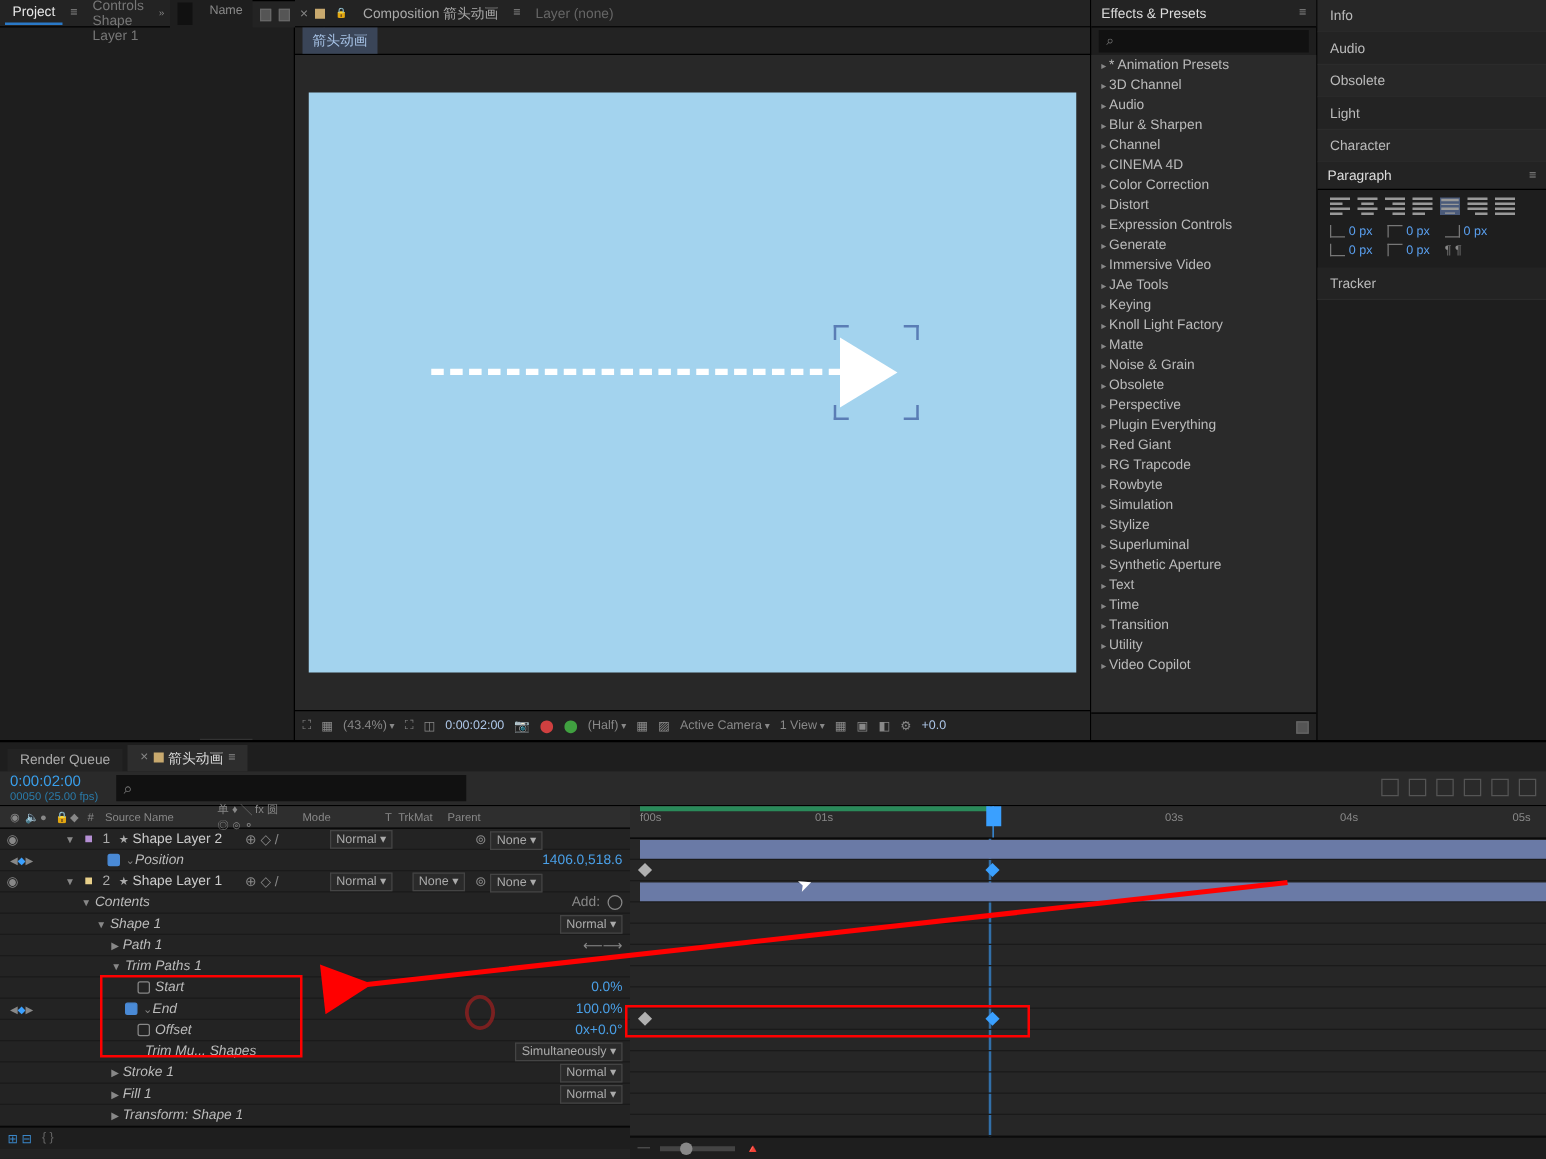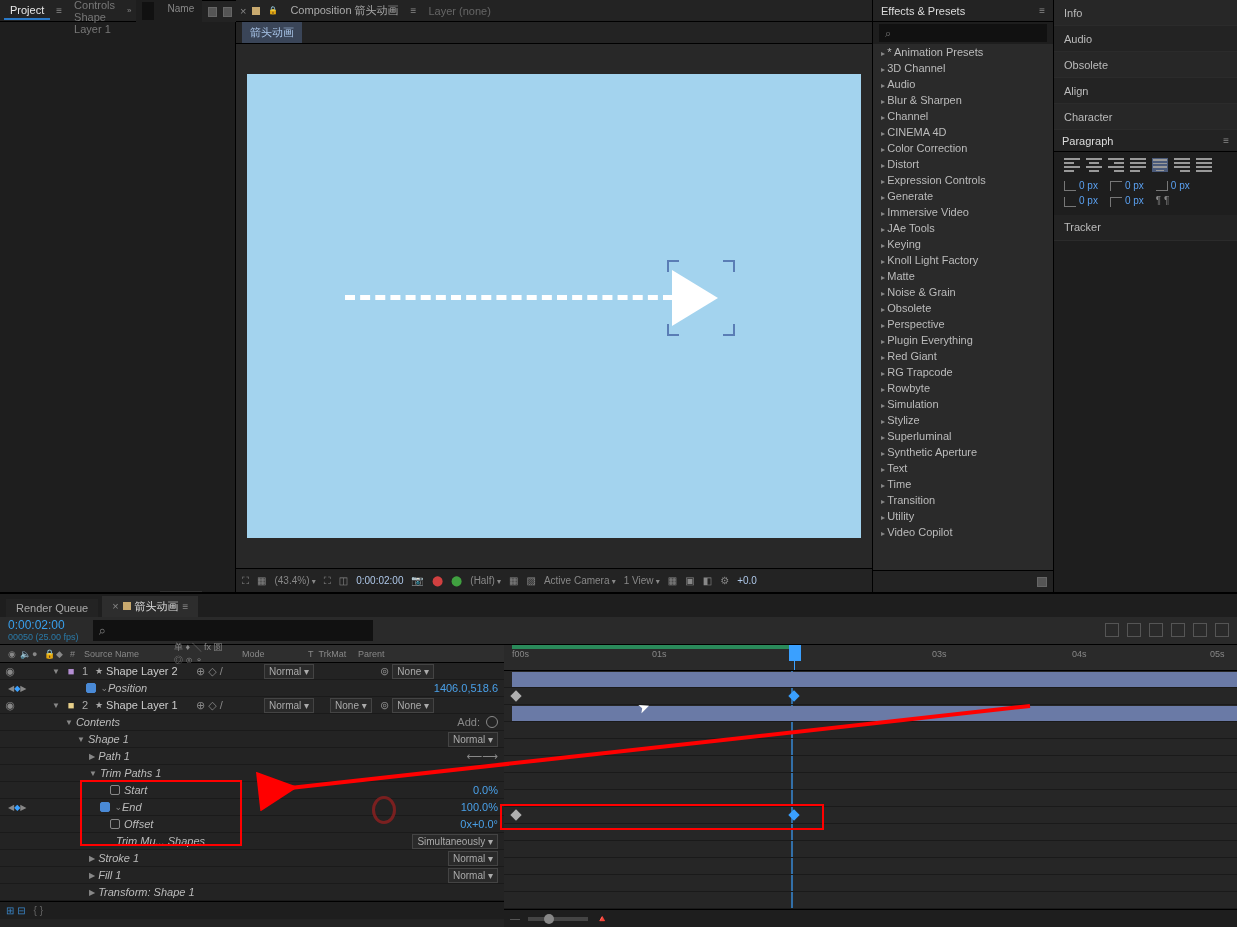--- a/index.html
+++ b/index.html
@@ -282,21 +282,21 @@
     <div class="side-item">
         <span>Info</span>
       </div>
     <div class="side-item dark">
         <span>Audio</span>
       </div>
     <div class="side-item">
         <span>Obsolete</span>
       </div>
     <div class="side-item dark">
-        <span>Align</span>
+        <span>Light</span>
       </div>
     <div class="side-item">
         <span>Character</span>
       </div>
     <div class="panel-title">
         <span>Paragraph</span>
         <span class="menu-hamb">≡</span>
       </div>
     <div class="para-icons">
       <div class="align-ico">

